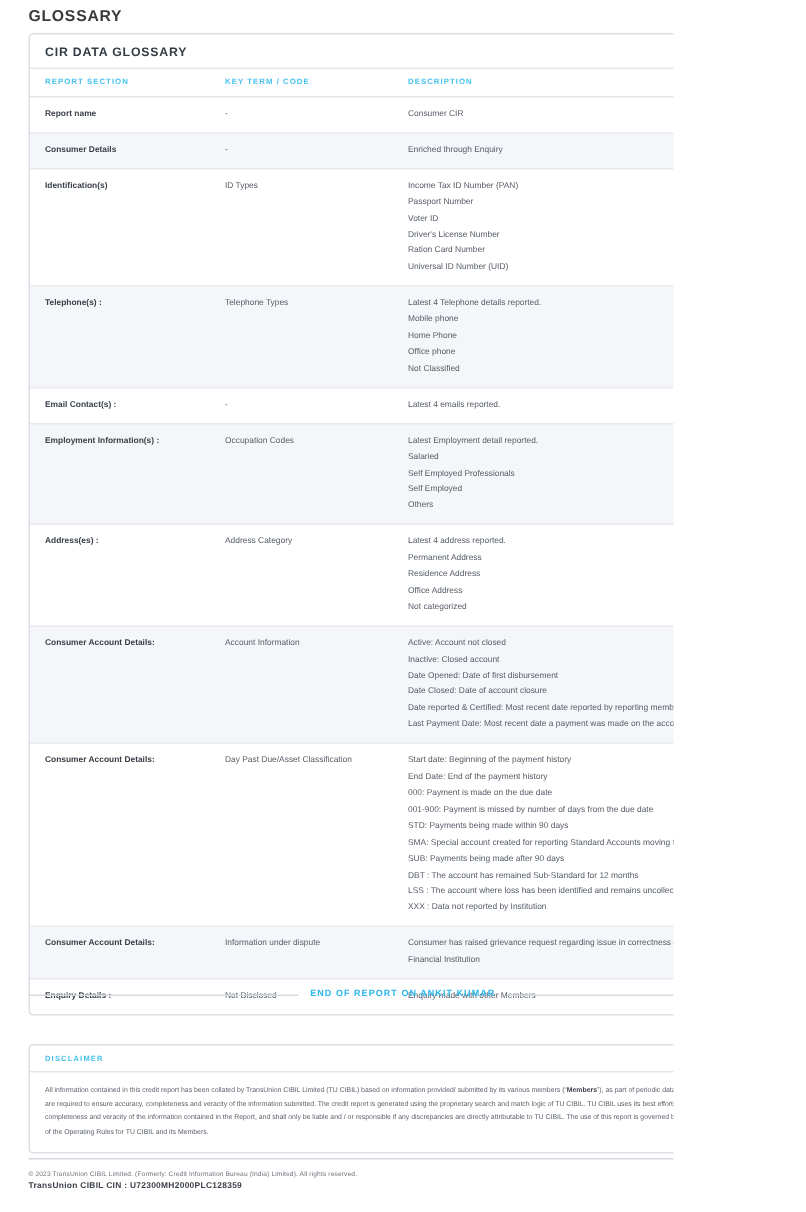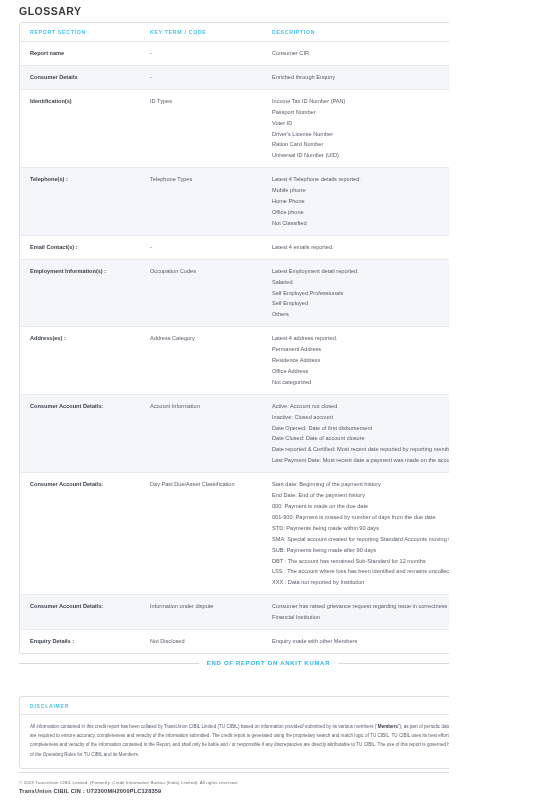--- a/index.html
+++ b/index.html
@@ -160,20 +160,21 @@
   }
 </style>
 </head>
 <body>
 
 <div class="page">
 
   <div class="page-title">GLOSSARY</div>
 
   <div class="card">
+    <div class="card-header">CIR DATA GLOSSARY</div>
 
     <table class="glossary">
       <colgroup>
         <col class="c1">
           <col class="c2">
           <col class="c3">
       </colgroup>
       <thead>
         <tr>
           <th class="h1">REPORT SECTION</th>

